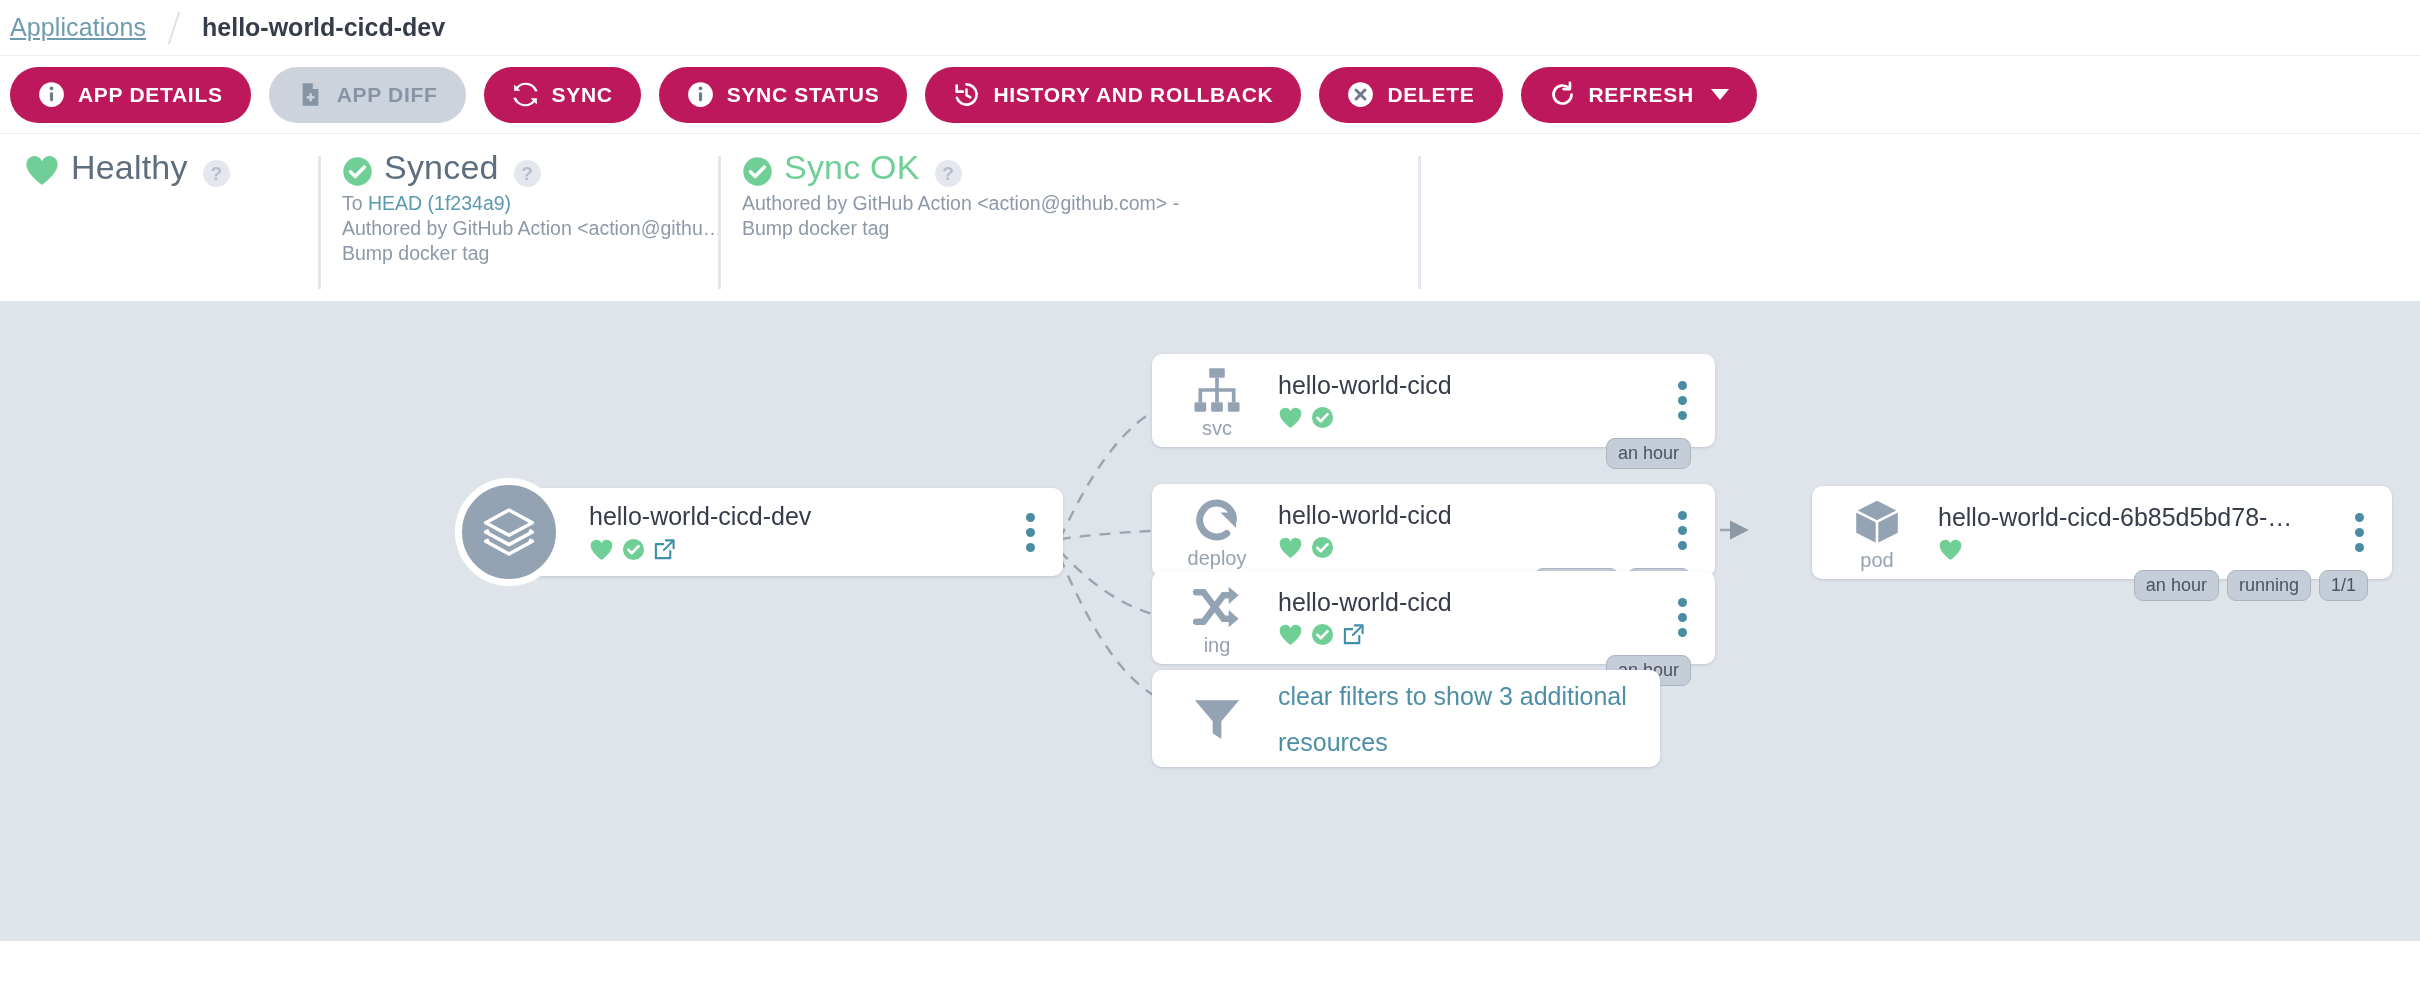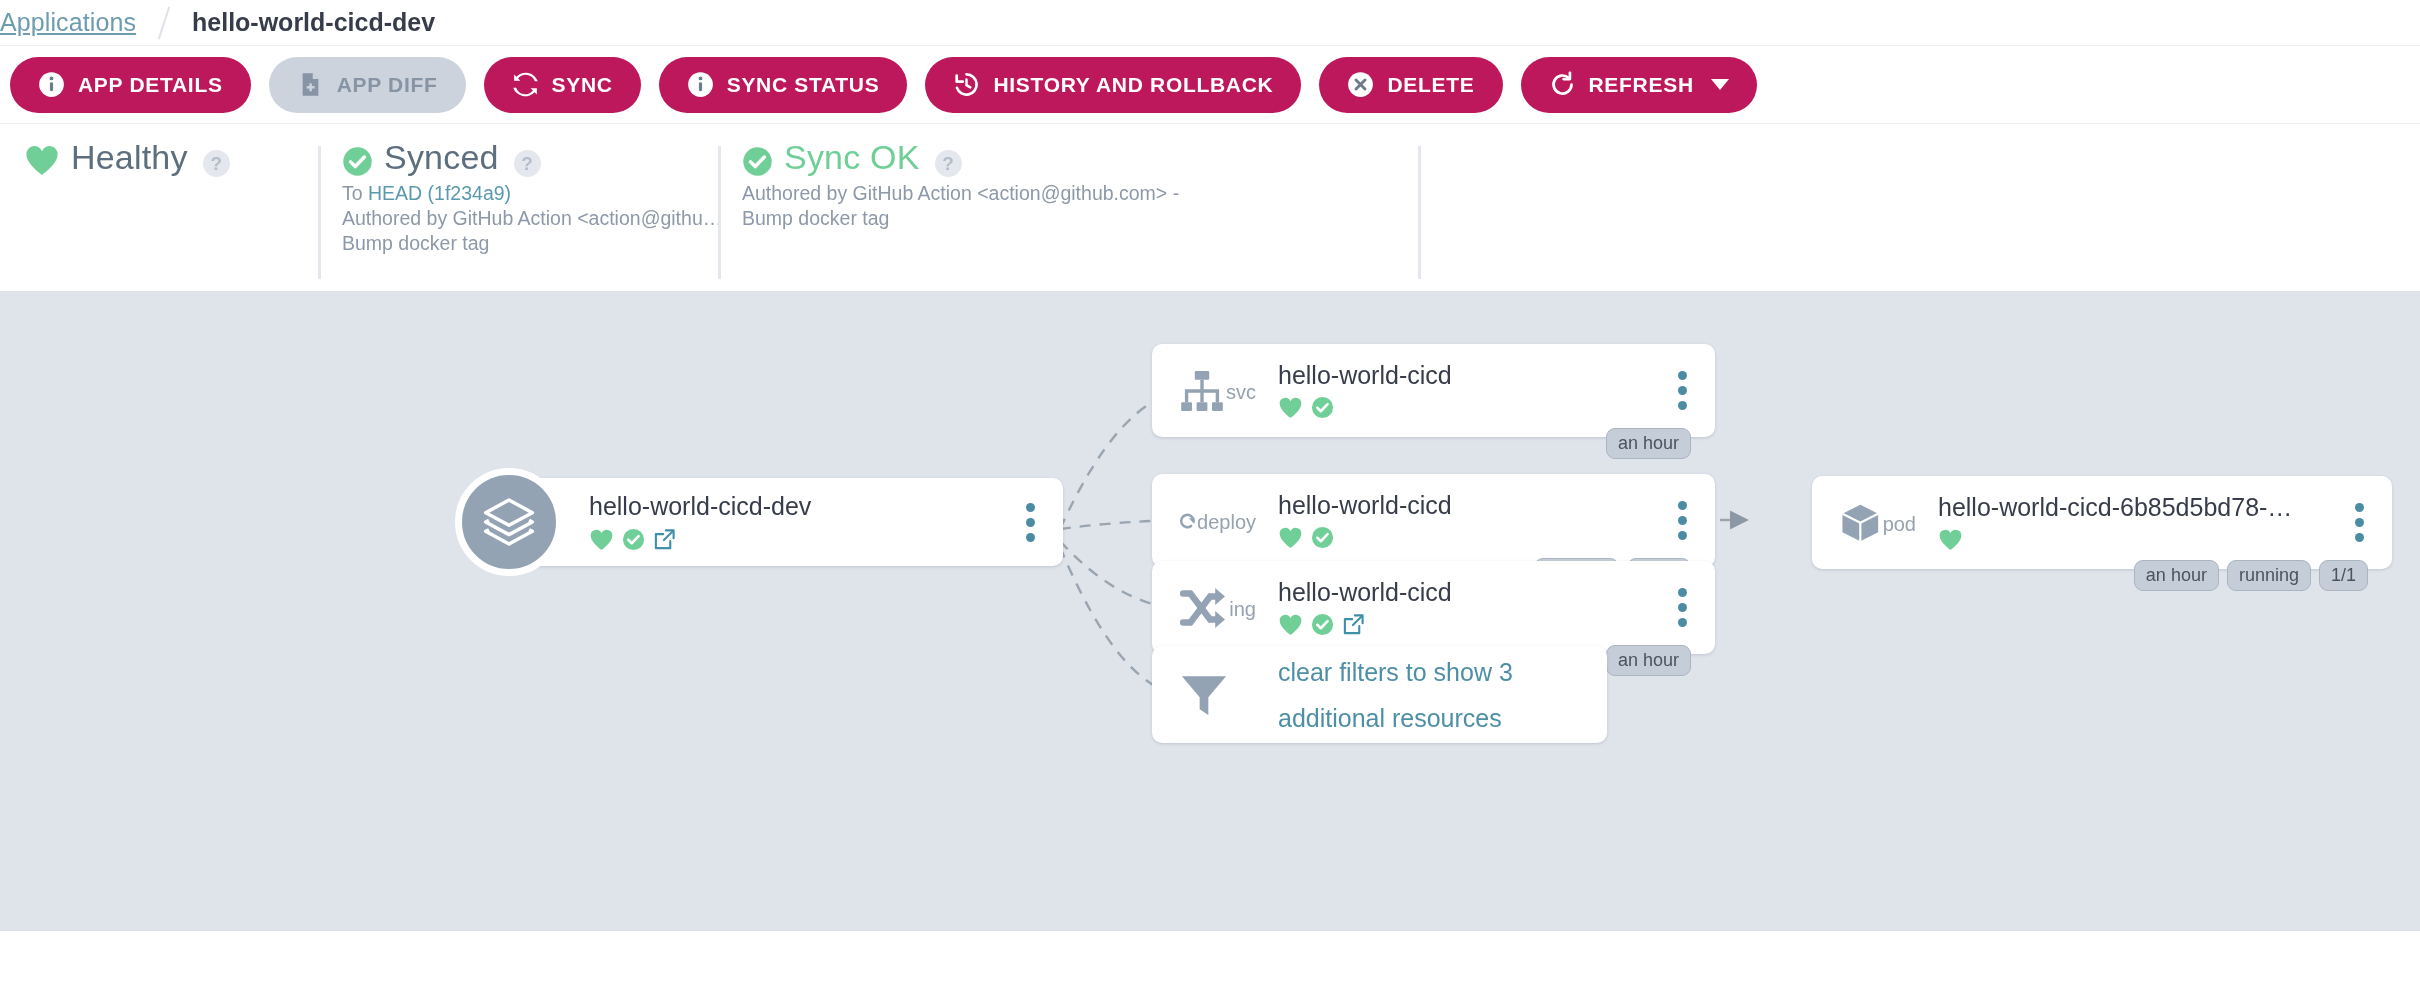--- a/index.html
+++ b/index.html
@@ -5,23 +5,24 @@
   * { box-sizing: border-box; margin: 0; padding: 0; }
   html, body {
     width: 2420px; height: 1006px;
     font-family: "Liberation Sans", sans-serif;
     background: #ffffff;
     overflow: hidden;
   }
 
   
   .breadcrumb {
-    height: 46px;
+    height: 56px;
     display: flex;
     align-items: center;
+    padding-left: 10px;
     border-bottom: 1px solid #eceff3;
     background: #fff;
   }
   .bc-link {
     color: #6d9cae;
     font-size: 25px;
     letter-spacing: .1px;
   }
   .bc-sep {
     display: inline-block;
@@ -150,21 +151,21 @@
   .node-inner {
     display: flex;
     align-items: center;
     height: 100%;
     padding-left: 26px;
   }
   .node-ico-wrap {
     width: 78px;
     flex: 0 0 auto;
     display: flex;
-    flex-direction: row;
+    flex-direction: column;
     align-items: center;
   }
   .node-ico { width: 52px; height: 52px; display:block; }
   .node-kind {
     font-size: 20px;
     color: #96a2b0;
     margin-top: 2px;
     line-height: 20px;
   }
   .node-body { flex: 1 1 auto; min-width: 0; padding-left: 22px; }
@@ -541,21 +542,21 @@
           <i></i>
       </div>
     </div>
     <div class="badges" style="top:84px;">
       <span class="badge">an hour</span>
       <span class="badge">running</span>
       <span class="badge">1/1</span>
     </div>
   </div>
 
-  <div class="node stack" style="left:1152px; top:355px; width:455px; height:97px;">
+  <div class="node stack" style="left:1152px; top:369px; width:508px; height:97px;">
     <div class="node-inner">
       <div class="node-ico-wrap">
         <svg class="node-ico" viewBox="0 0 24 24">
           <path d="M1.8 3.4h20.4L14 13v8.2l-4-2.6V13z" fill="#94a3b3"></path>
         </svg>
       </div>
       <div class="node-body">
         <span class="filter-link">clear filters to show 3 additional resources</span>
       </div>
     </div>

